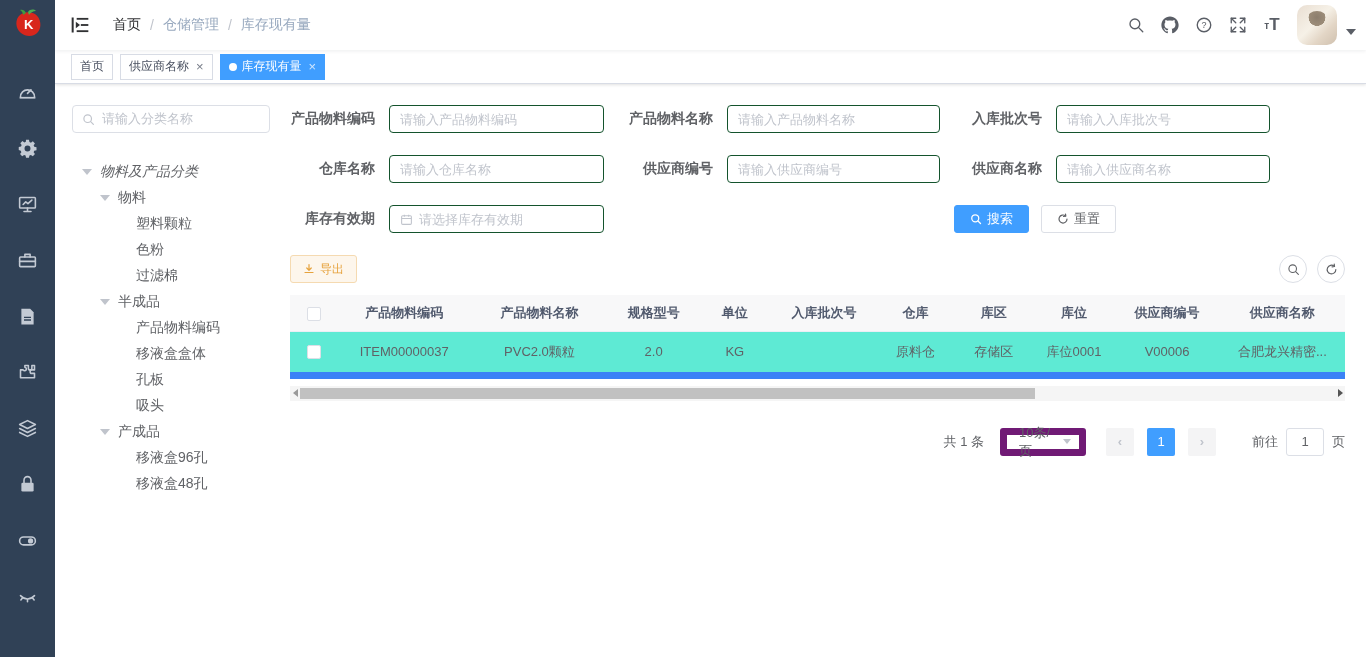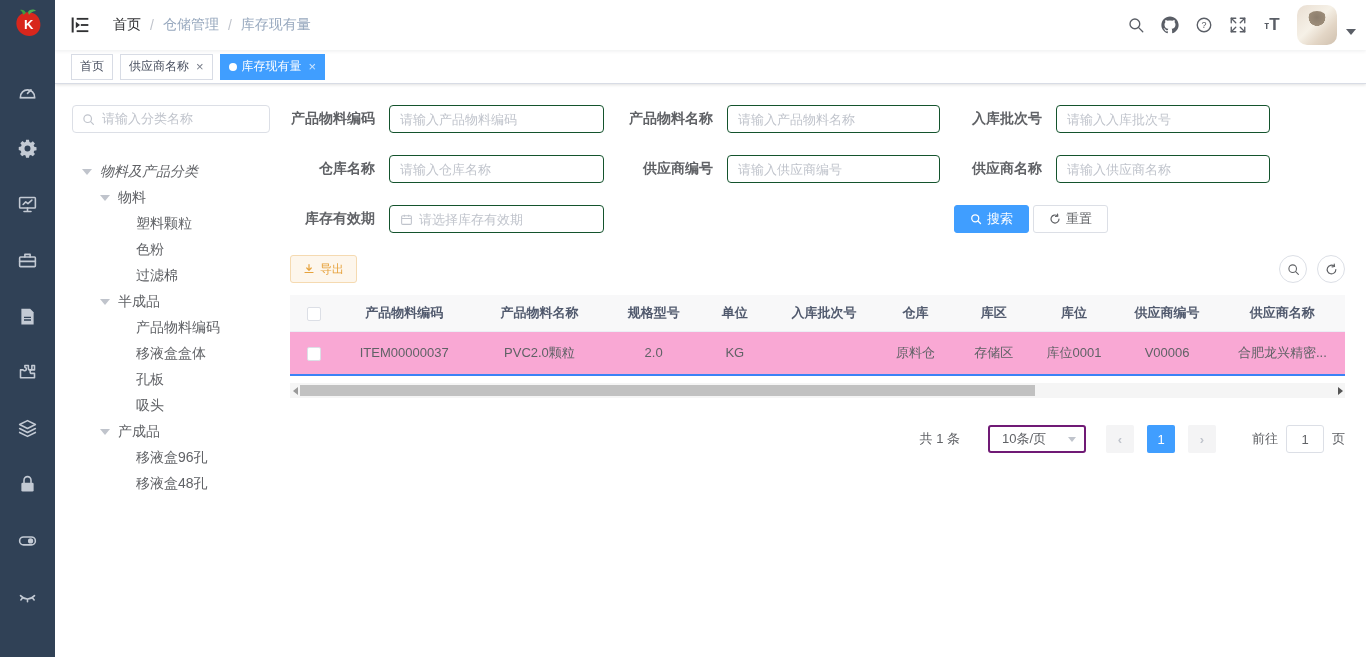--- a/index.html
+++ b/index.html
@@ -67,64 +67,64 @@
   
   .right-section { flex:1; padding:21px 21px 0 20px; }
   .filter-form { display:grid; grid-template-columns:85px 215px 95px 213px 88px 214px;
     column-gap:14px; row-gap:22px; align-items:center; }
   .f-label { text-align:right; font-size:14px; font-weight:700; color:#606266; white-space:nowrap; }
   .f-input { height:28px; border:1px solid #14532d; border-radius:4px; display:flex; align-items:center;
     gap:6px; padding:12px 10px; background:#fff; }
   .f-input input { border:none; outline:none; width:100%; font-size:13px; color:#606266; font-family:inherit; }
   .f-input input::placeholder { color:#c0c4cc; }
   .f-input svg { width:13px; height:13px; flex-shrink:0; }
-  .btn-row { grid-column:5 / span 2; display:flex; gap:4px; align-items:flex-start; justify-self:start; }
+  .btn-row { grid-column:5 / span 2; display:flex; gap:12px; align-items:flex-start; justify-self:start; }
   .btn { height:28px; border-radius:3px; font-size:13px; display:inline-flex; align-items:center;
     gap:5px; padding:0 15px; cursor:pointer; border:1px solid transparent; font-family:inherit; }
   .btn svg { width:12px; height:12px; }
   .btn-primary { background:#409eff; border-color:#409eff; color:#fff; }
   .btn-plain { background:#fff; border-color:#dcdfe6; color:#606266; }
 
   
   .toolbar-row { margin-top:22px; display:flex; align-items:center; justify-content:space-between; }
   .btn-export { height:28px; border-radius:3px; font-size:12px; display:inline-flex; align-items:center;
     gap:5px; padding:0 12px; background:#fdf6ec; border:1px solid #f5dab1; color:#e6a23c; cursor:pointer; }
   .btn-export svg { width:12px; height:12px; }
   .tool-circles { display:flex; gap:10px; }
   .circle-btn { width:28px; height:28px; border-radius:50%; border:1px solid #dcdfe6; background:#fff;
     display:flex; align-items:center; justify-content:center; cursor:pointer; }
   .circle-btn svg { width:13px; height:13px; }
 
   
   .grid-table { margin-top:12px; width:100%; border-collapse:collapse; table-layout:fixed; font-size:13px; }
   .grid-table th { background:#f8f8f9; height:36px; color:#515a6e; font-weight:700; text-align:center;
     border-bottom:1px solid #ebeef5; overflow:hidden; white-space:nowrap; }
-  .grid-table td { height:44px; color:#606266; text-align:center; border-bottom:2px solid #3b82f6;
-    overflow:hidden; white-space:nowrap; text-overflow:ellipsis; background:#f9a8d4; }
+  .grid-table td { height:44px; color:#606266; text-align:center; border-bottom:7px solid #3b82f6;
+    overflow:hidden; white-space:nowrap; text-overflow:ellipsis; background:#5eead4; }
   .checkbox { width:14px; height:14px; border:1px solid #dcdfe6; border-radius:2px; background:#fff;
     display:inline-block; vertical-align:middle; cursor:pointer; }
 
   
   .hscroll { margin-top:7px; width:100%; height:15px; background:#f5f5f5; position:relative;
     display:flex; align-items:center; }
   .hs-arrow { width:10px; height:15px; display:flex; align-items:center; justify-content:center; cursor:pointer; }
   .hs-left i { width:0; height:0; border-top:4px solid transparent; border-bottom:4px solid transparent;
     border-right:5px solid #9a9a9a; display:block; }
   .hs-right i { width:0; height:0; border-top:4px solid transparent; border-bottom:4px solid transparent;
     border-left:5px solid #555; display:block; }
   .hs-right { margin-left:auto; }
   .hs-thumb { position:absolute; left:10px; top:2px; width:735px; height:11px; background:#c1c1c1; cursor:grab; }
 
   
   .pagination { margin-top:27px; display:flex; justify-content:flex-end; align-items:center; font-size:13px;
     color:#606266; }
   .pg-total { margin-right:16px; }
-  .pg-size { width:98px; height:28px; border:2px solid #701a75; border-radius:3px; display:flex;
+  .pg-size { width:86px; height:28px; border:7px solid #701a75; border-radius:3px; display:flex;
     align-items:center; justify-content:space-between; padding:0 8px 0 12px; cursor:pointer; margin-right:20px;
-    background:#fff;margin-left:12px; }
+    background:#fff; }
   .pg-size .sel-caret { width:0; height:0; border-left:4px solid transparent; border-right:4px solid transparent;
     border-top:5px solid #c0c4cc; }
   .pg-btn { width:28px; height:28px; border-radius:2px; background:#f4f4f5; color:#c0c4cc; display:flex;
     align-items:center; justify-content:center; cursor:pointer; font-size:13px; font-weight:700; }
   .pg-page { width:28px; height:28px; border-radius:2px; background:#409eff; color:#fff; display:flex;
     align-items:center; justify-content:center; cursor:pointer; margin:0 13px; }
   .pg-jump { margin-left:36px; display:flex; align-items:center; gap:8px;justify-content:space-between; }
   .pg-jump input { width:38px; height:28px; border:1px solid #dcdfe6; border-radius:3px; text-align:center;
     font-size:13px; color:#606266; outline:none; font-family:inherit; }
 

